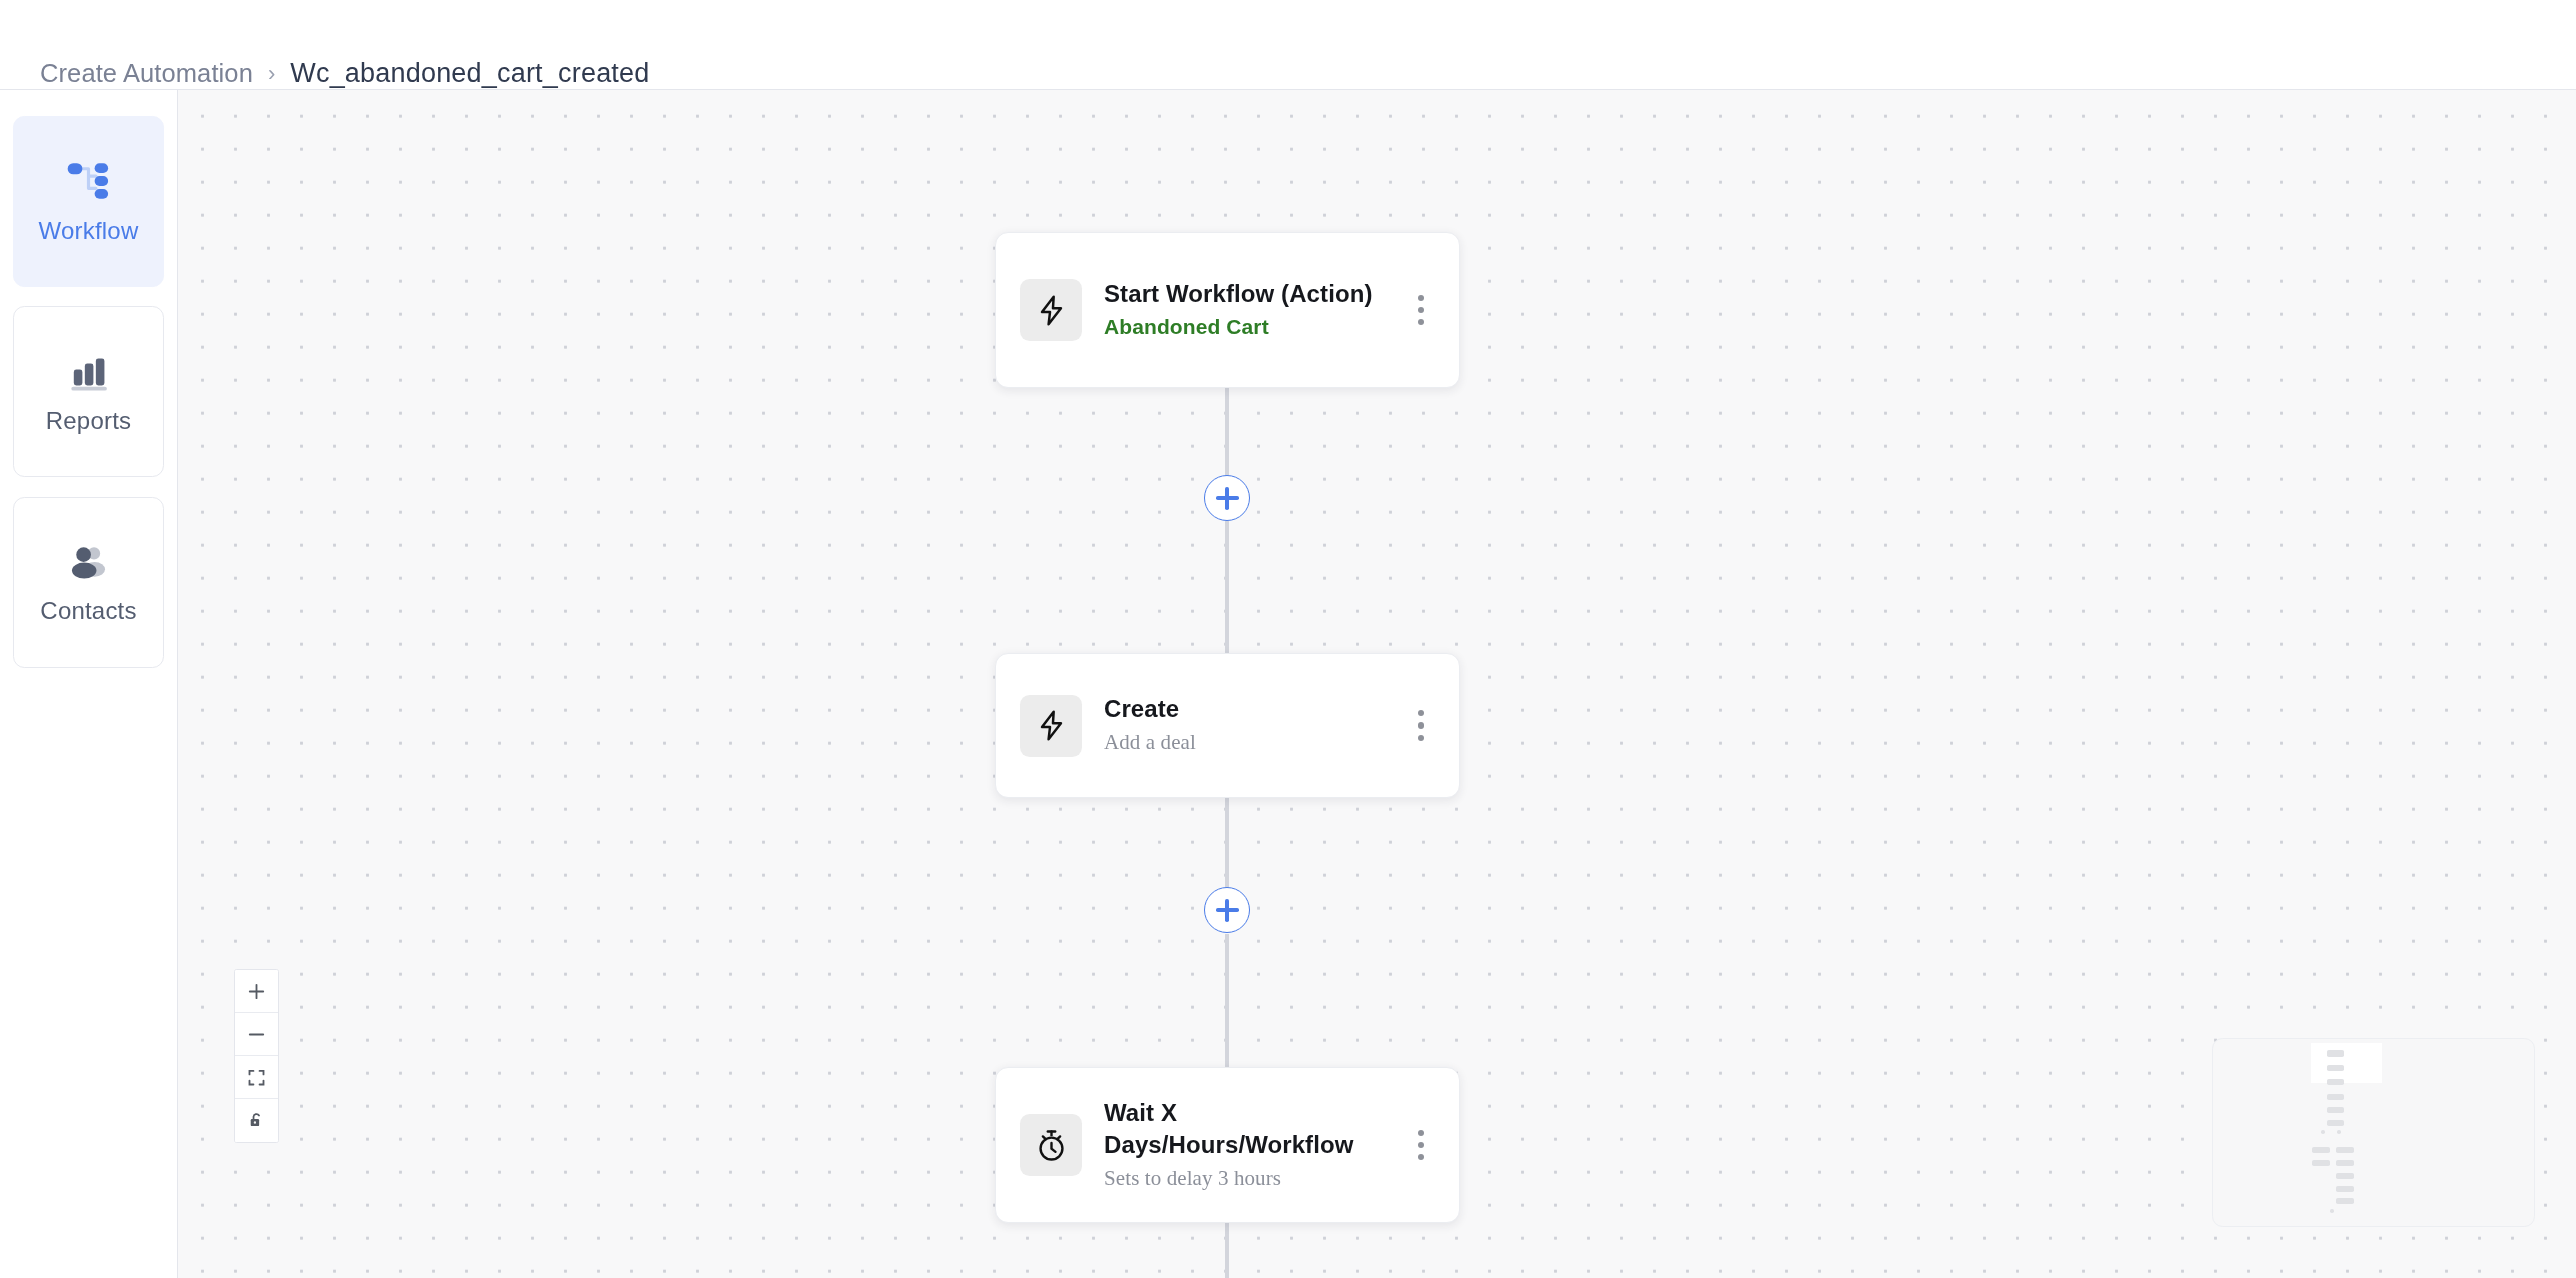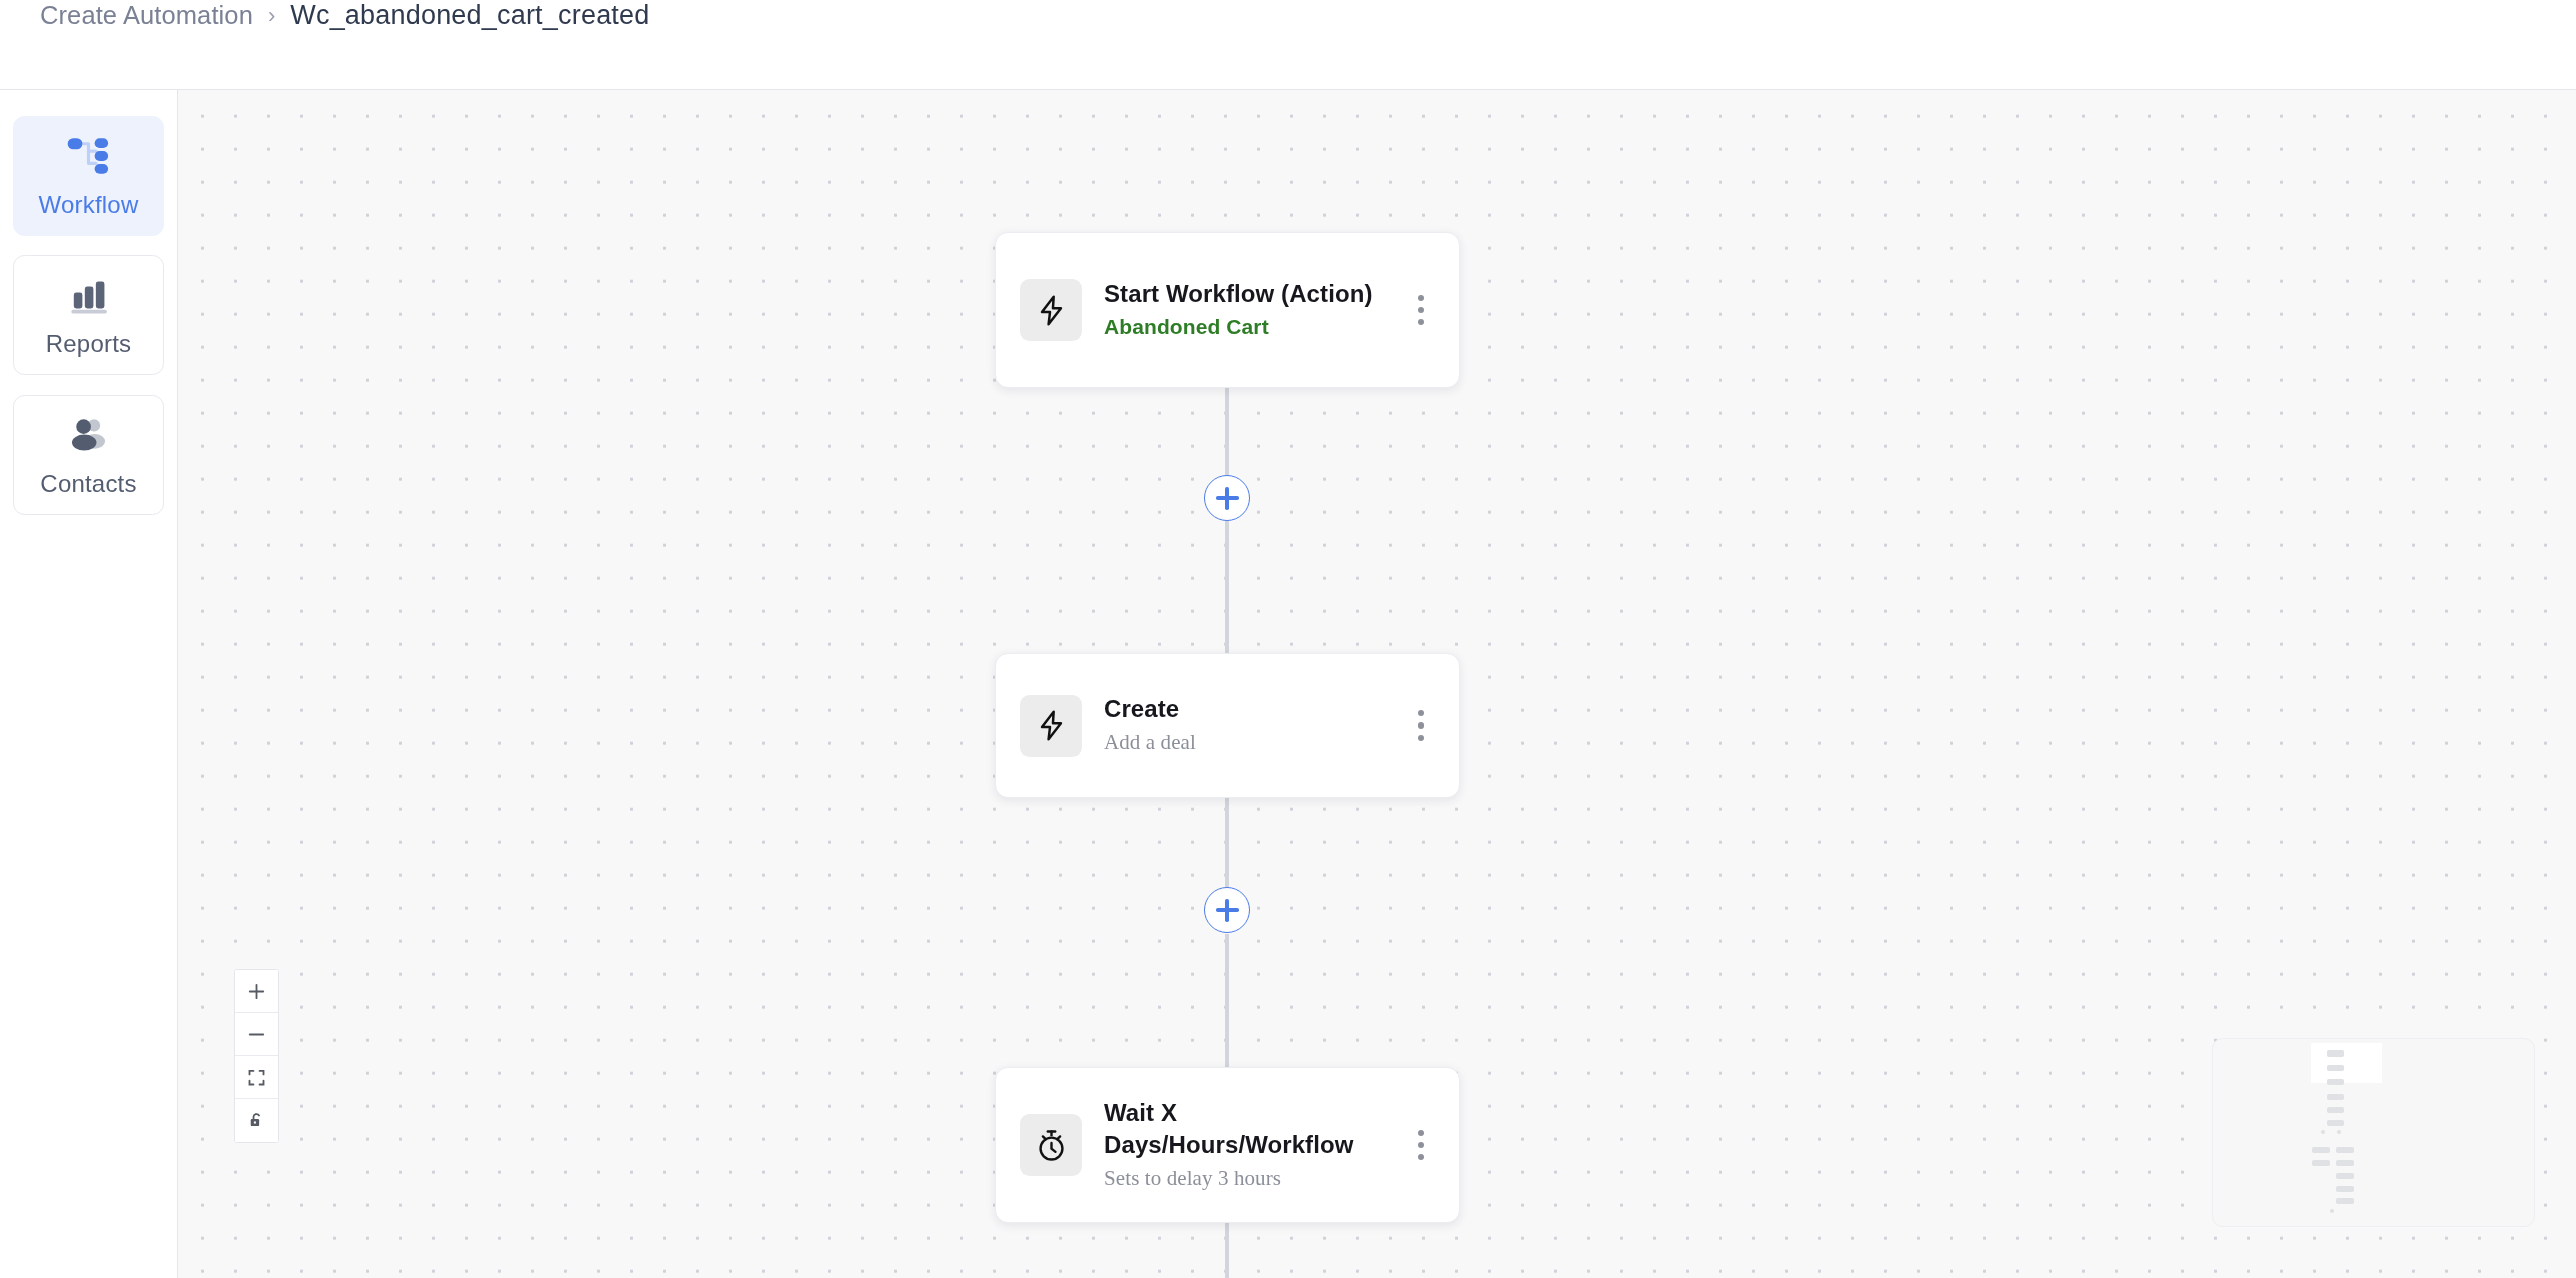--- a/index.html
+++ b/index.html
@@ -9,21 +9,21 @@
     background:#ffffff;
     color:#3c4257;
     -webkit-font-smoothing:antialiased;
   }
   .app { position:relative; width:2576px; height:1278px; }
 
   
   .header {
     position:absolute; top:0; left:0; width:2576px; height:90px;
     background:#ffffff; border-bottom:0.9px solid #e4e6ec;
-    display:flex; align-items:flex-start; z-index:40;
+    display:flex; align-items:flex-end; z-index:40;
   }
   .breadcrumb { display:flex; align-items:center; margin-left:40px; }
   .crumb-root {
     font-size:25.5px; color:#7a8194; letter-spacing:0.1px;
   }
   .crumb-sep {
     margin:0 15px; font-size:22px; color:#9aa0b0; line-height:1;
   }
   .crumb-current {
     font-size:27px; color:#303a4f; letter-spacing:0.2px;
@@ -45,21 +45,21 @@
   }
   .btn-close svg { display:block; }
 
   
   .sidebar {
     position:absolute; top:90px; left:0; width:178px; height:1189px;
     background:#ffffff; border-right:0.9px solid #e4e6ec;
     padding-top:26px; z-index:30;
   }
   .side-item {
-    width:151px; height:120px; margin:0 auto 19.3px auto;
+    width:151px; height:171px; margin:0 auto 19.3px auto;
     border:0.9px solid #e7e9ef; border-radius:11.4px;
     background:#ffffff;
     display:flex; flex-direction:column;
     align-items:center; justify-content:center;
     cursor:pointer; gap:12.3px;
   }
   .side-item.active {
     background:#eef2fd; border-color:#eef2fd;
   }
   .side-label { font-size:24px; color:#545d70; letter-spacing:0.2px; }

